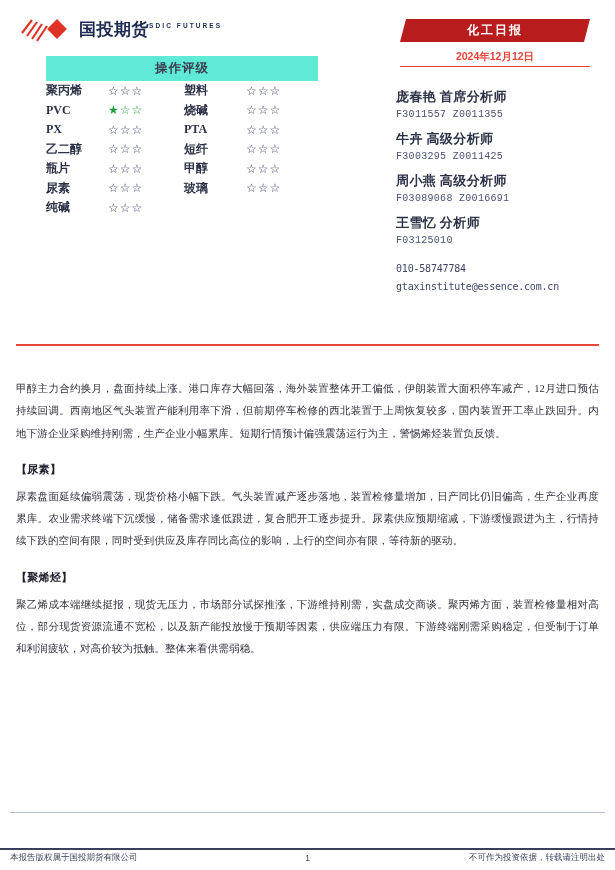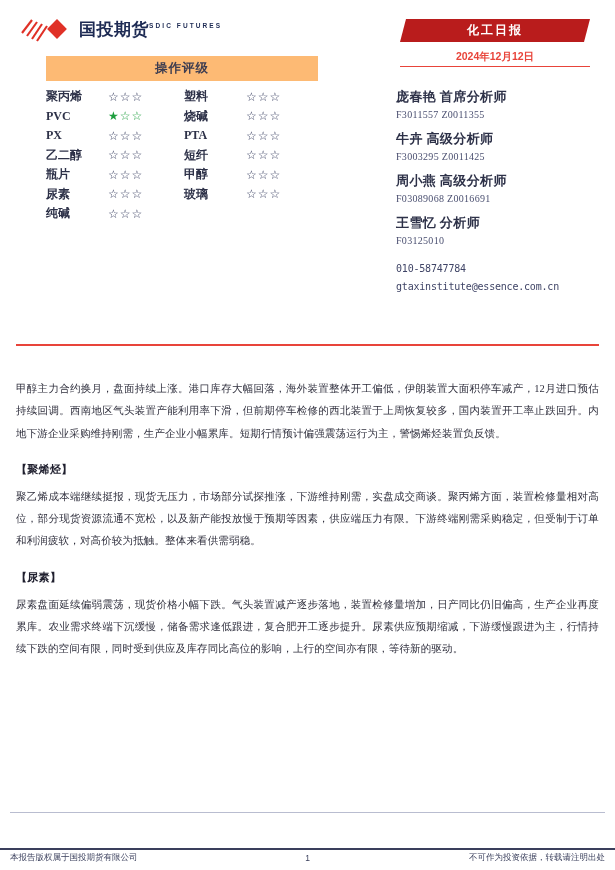--- a/index.html
+++ b/index.html
@@ -59,31 +59,31 @@
     margin-top: 2px;
   }
 
   
   .rating-panel {
     position: absolute;
     left: 46px; top: 56px;
     width: 272px;
   }
   .rating-title {
-    background: #fdba74;
+    background: #5eead4;
     height: 25px;
     line-height: 25px;
     text-align: center;
     font-size: 12.5px;
     font-weight: bold;
     color: #3c3c50;
     letter-spacing: 1px;
   }
   .rating-body {
-    margin-top: 6px;
+    margin-top: 0;
   }
   .rating-row {
     display: flex;
     align-items: center;
     height: 19.5px;
   }
   .cell-name {
     width: 62px;
     font-size: 12px;
     font-weight: bold;
@@ -153,21 +153,21 @@
   .an-name {
     font-size: 13px;
     font-weight: bold;
     color: #2d3148;
     margin-bottom: 3px;
     letter-spacing: 0.4px;
   }
   .an-code {
     font-size: 10px;
     color: #4a4f70;
-    font-family: Liberation Serif, serif;
+    font-family: Liberation Mono, monospace;
     margin-bottom: 10px;
     letter-spacing: 0.3px;
   }
   .an-contact {
     margin-top: 14px;
     font-size: 10px;
     color: #3f4466;
     font-family: "DejaVu Sans Mono", monospace;
     line-height: 1.75;
     letter-spacing: -0.2px;
@@ -325,26 +325,26 @@
     </div>
 
   <div class="head-rule"></div>
 </div>
 
 <div class="content" id="sections">
     <div class="section">
       <div class="sec-body">甲醇主力合约换月，盘面持续上涨。港口库存大幅回落，海外装置整体开工偏低，伊朗装置大面积停车减产，12月进口预估持续回调。西南地区气头装置产能利用率下滑，但前期停车检修的西北装置于上周恢复较多，国内装置开工率止跌回升。内地下游企业采购维持刚需，生产企业小幅累库。短期行情预计偏强震荡运行为主，警惕烯烃装置负反馈。</div>
     </div>
     <div class="section">
+      <div class="sec-title">【尿素】</div>
+      <div class="sec-body">尿素盘面延续偏弱震荡，现货价格小幅下跌。气头装置减产逐步落地，装置检修量增加，日产同比仍旧偏高，生产企业再度累库。农业需求终端下沉缓慢，储备需求逢低跟进，复合肥开工逐步提升。尿素供应预期缩减，下游缓慢跟进为主，行情持续下跌的空间有限，同时受到供应及库存同比高位的影响，上行的空间亦有限，等待新的驱动。</div>
+    </div>
+    <div class="section">
       <div class="sec-title">【聚烯烃】</div>
       <div class="sec-body">聚乙烯成本端继续挺报，现货无压力，市场部分试探推涨，下游维持刚需，实盘成交商谈。聚丙烯方面，装置检修量相对高位，部分现货资源流通不宽松，以及新产能投放慢于预期等因素，供应端压力有限。下游终端刚需采购稳定，但受制于订单和利润疲软，对高价较为抵触。整体来看供需弱稳。</div>
-    </div>
-    <div class="section">
-      <div class="sec-title">【尿素】</div>
-      <div class="sec-body">尿素盘面延续偏弱震荡，现货价格小幅下跌。气头装置减产逐步落地，装置检修量增加，日产同比仍旧偏高，生产企业再度累库。农业需求终端下沉缓慢，储备需求逢低跟进，复合肥开工逐步提升。尿素供应预期缩减，下游缓慢跟进为主，行情持续下跌的空间有限，同时受到供应及库存同比高位的影响，上行的空间亦有限，等待新的驱动。</div>
     </div>
   </div>
 
 <div class="foot-rule"></div>
 <div class="footer">
   <span class="foot-left">本报告版权属于国投期货有限公司</span>
   <span class="foot-mid">1</span>
   <span class="foot-right">不可作为投资依据，转载请注明出处</span>
 </div>
 <div class="foot-bottom-rule"></div>

